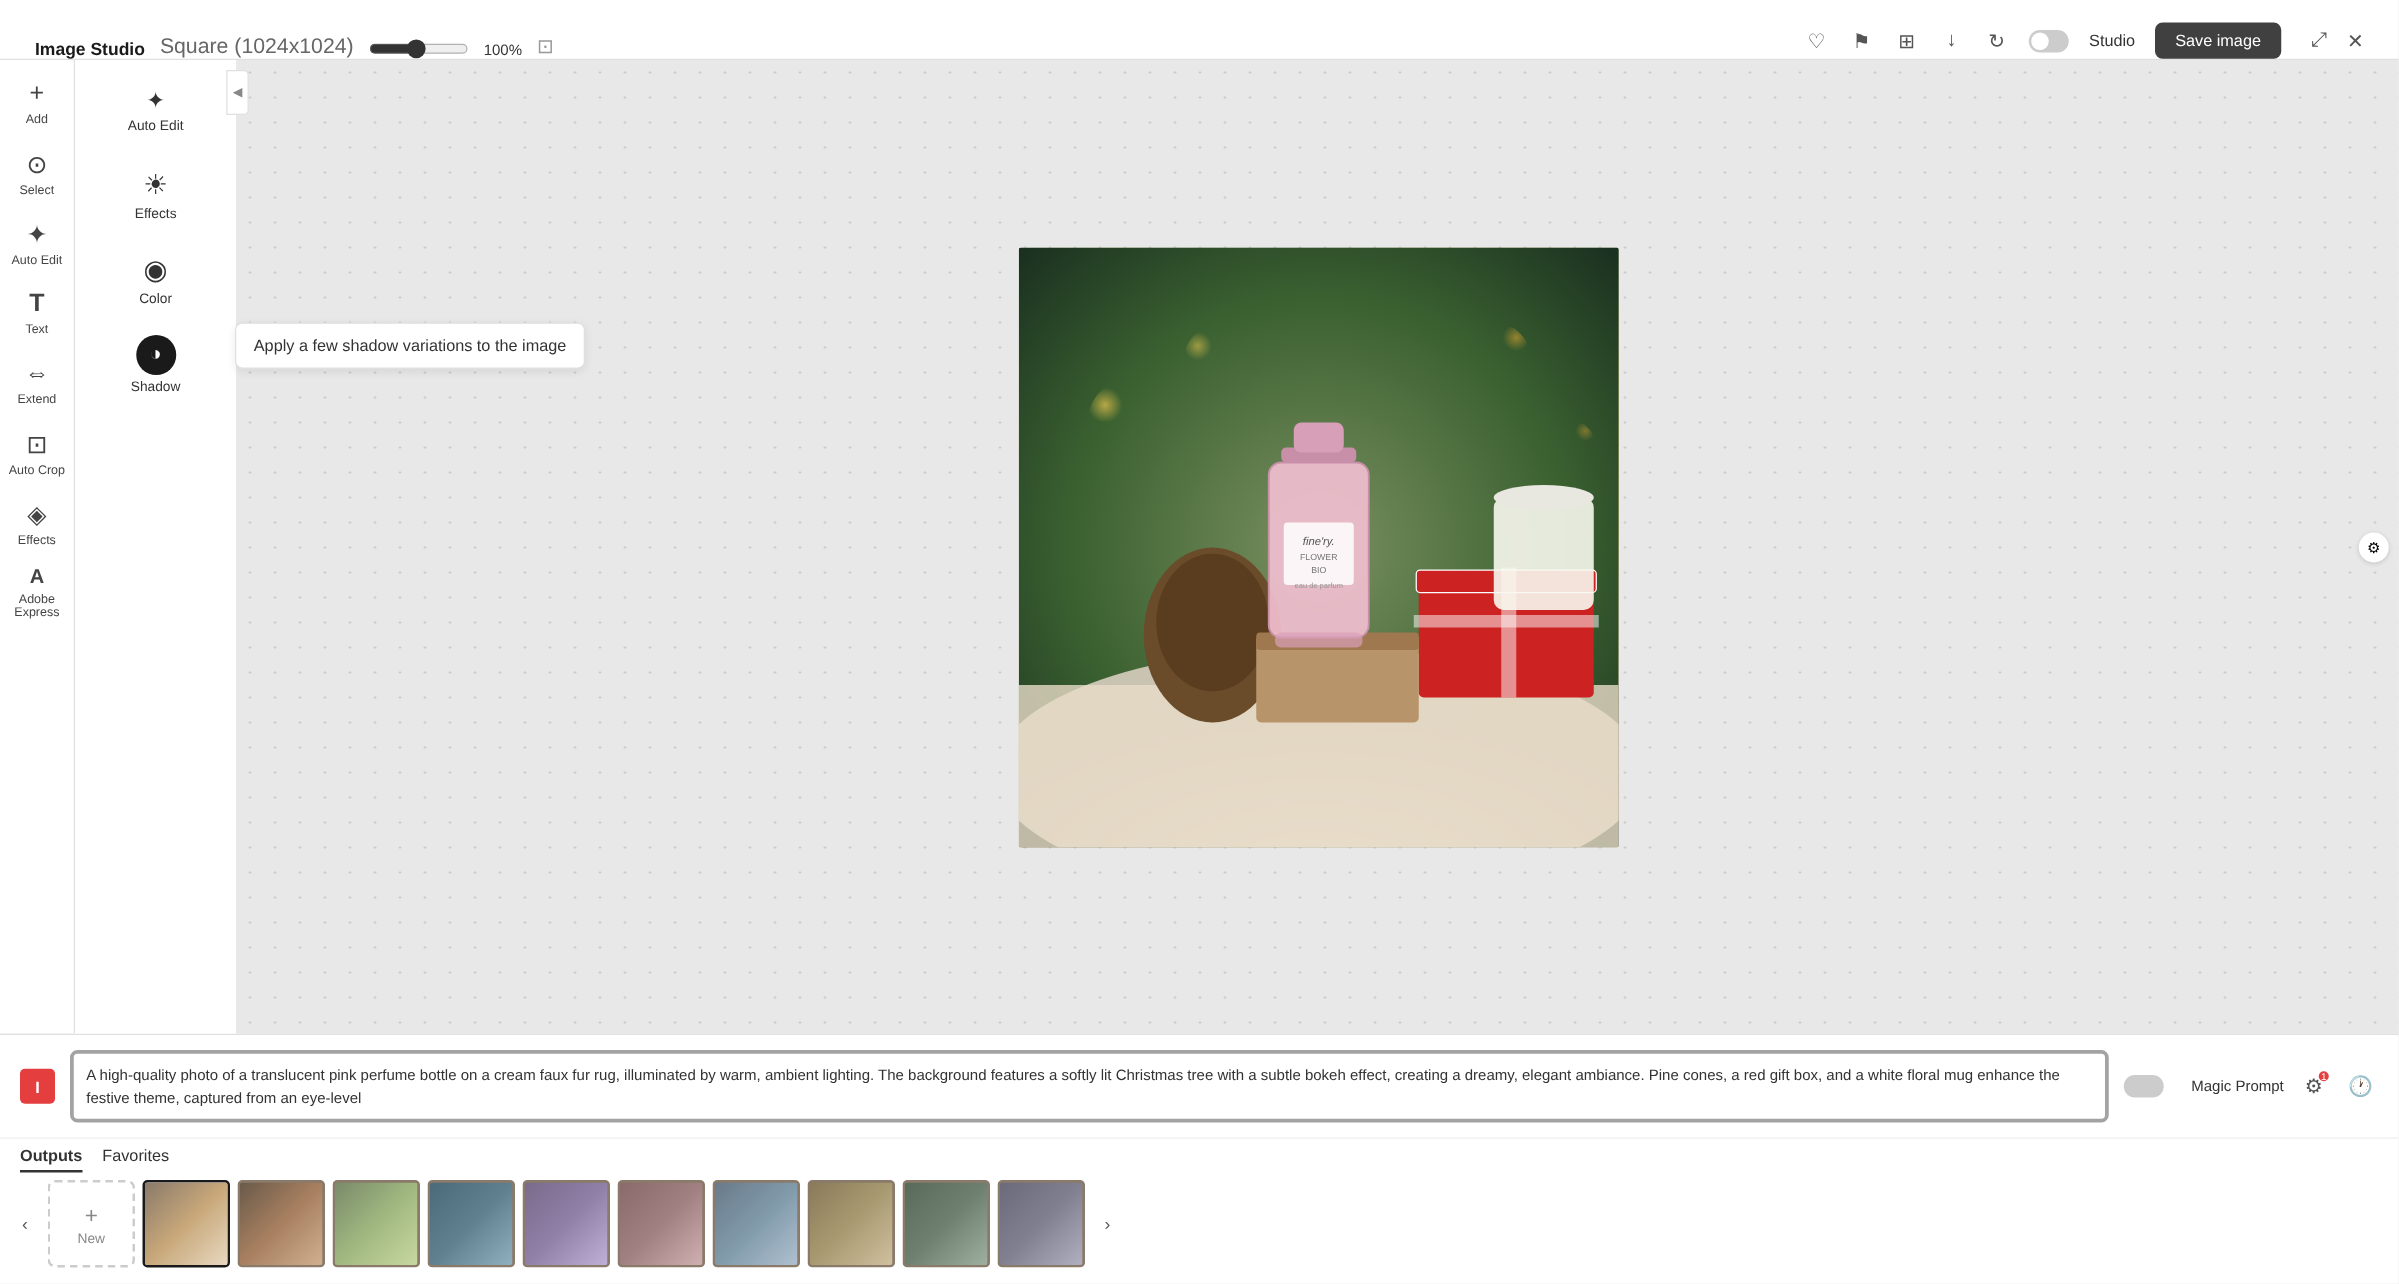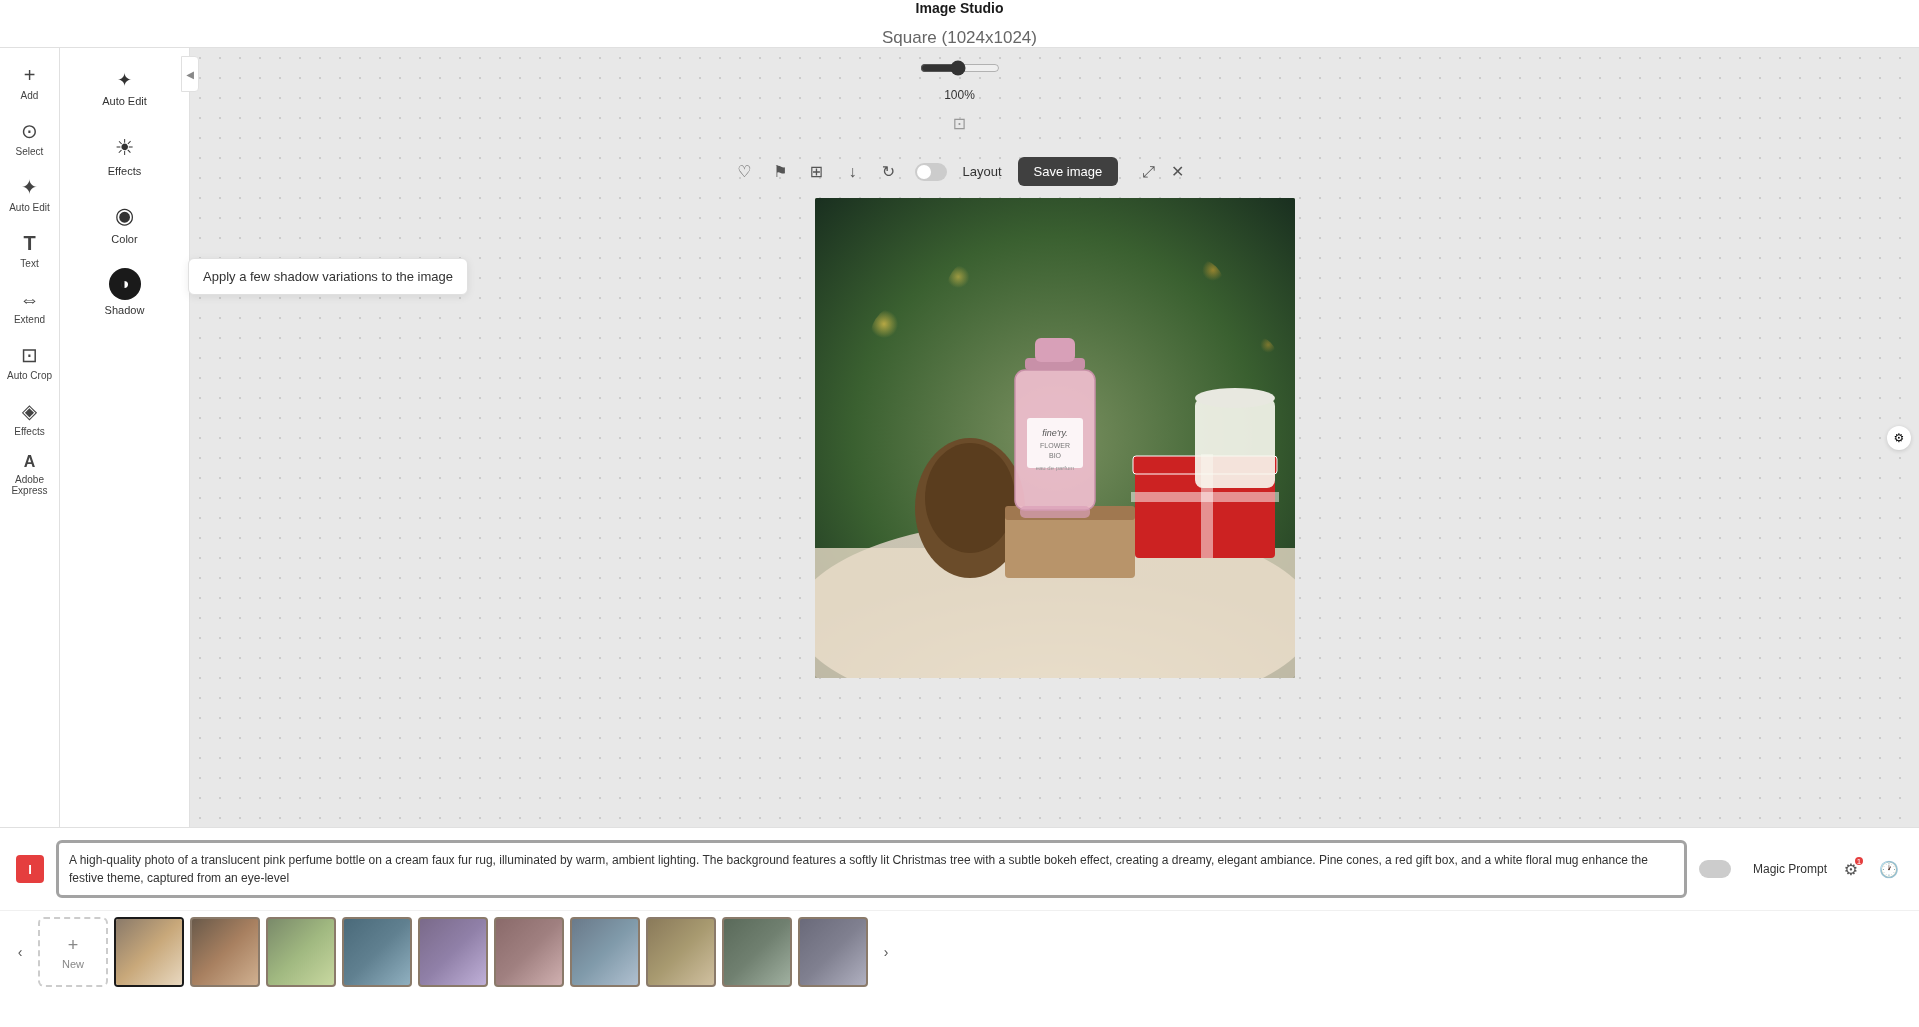--- a/index.html
+++ b/index.html
@@ -4,26 +4,25 @@
   <style>
     * { box-sizing: border-box; margin: 0; padding: 0; }
     body { font-family: -apple-system, BlinkMacSystemFont, 'Segoe UI', sans-serif; background: #f0f0f0; width: 1919px; height: 1027px; overflow: hidden; display: flex; flex-direction: column; }
 
     
     .topbar {
       height: 48px;
       background: #fff;
       border-bottom: 1px solid #e0e0e0;
       display: flex;
-      align-items: center;
-      padding: 0 16px;
+      align-items: flex-end;
+      padding: 0 28px;
       gap: 12px;
       flex-shrink: 0;
       z-index: 10;
-      flex-direction: column;
     }
     .topbar-title { font-size: 14px; font-weight: 600; color: #1a1a1a; }
     .topbar-size { font-size: 17px; color: #666; }
     .topbar-slider-container { display: flex; align-items: center; gap: 6px; }
     .topbar-slider { width: 80px; accent-color: #333; }
     .topbar-zoom { font-size: 12px; color: #333; }
     .topbar-spacer { flex: 1; }
     .topbar-icons { display: flex; align-items: center; gap: 16px; }
     .topbar-icon { width: 20px; height: 20px; display: flex; align-items: center; justify-content: center; cursor: pointer; color: #555; font-size: 16px; }
     .toggle-track { width: 32px; height: 18px; background: #ccc; border-radius: 9px; cursor: pointer; position: relative; }
@@ -329,21 +328,21 @@
   <div class="topbar-spacer"></div>
   <div class="topbar-icons">
     <span class="topbar-icon">♡</span>
     <span class="topbar-icon">⚑</span>
     <span class="topbar-icon">⊞</span>
     <span class="topbar-icon">↓</span>
     <span class="topbar-icon">↻</span>
     <div class="toggle-track">
       <div class="toggle-thumb"></div>
     </div>
-    <span class="topbar-layout">Layout</span>
+    <span class="topbar-layout">Studio</span>
     <button class="btn-save">Save image</button>
     <span class="topbar-expand">⤢</span>
     <span class="topbar-close">✕</span>
   </div>
 </div>
 
 <div class="main-area">
 
   <div class="left-sidebar">
     <div class="sidebar-item">
@@ -494,20 +493,24 @@
       <div class="prompt-btn-icon badge">
         <span>⚙</span>
         <span class="badge-dot">1</span>
       </div>
       <div class="prompt-btn-icon">
         <span>🕐</span>
       </div>
     </div>
   </div>
 
+  <div class="outputs-row">
+    <span class="outputs-tab active">Outputs</span>
+    <span class="outputs-tab">Favorites</span>
+  </div>
 
   <div class="thumbnails-row">
     <div class="thumb-nav">‹</div>
     <div class="thumb-new">
       <span class="plus">+</span>
       <span class="new-label">New</span>
     </div>
     <div class="thumb-img selected">
       <div class="thumb-img-inner th1"></div>
     </div>

